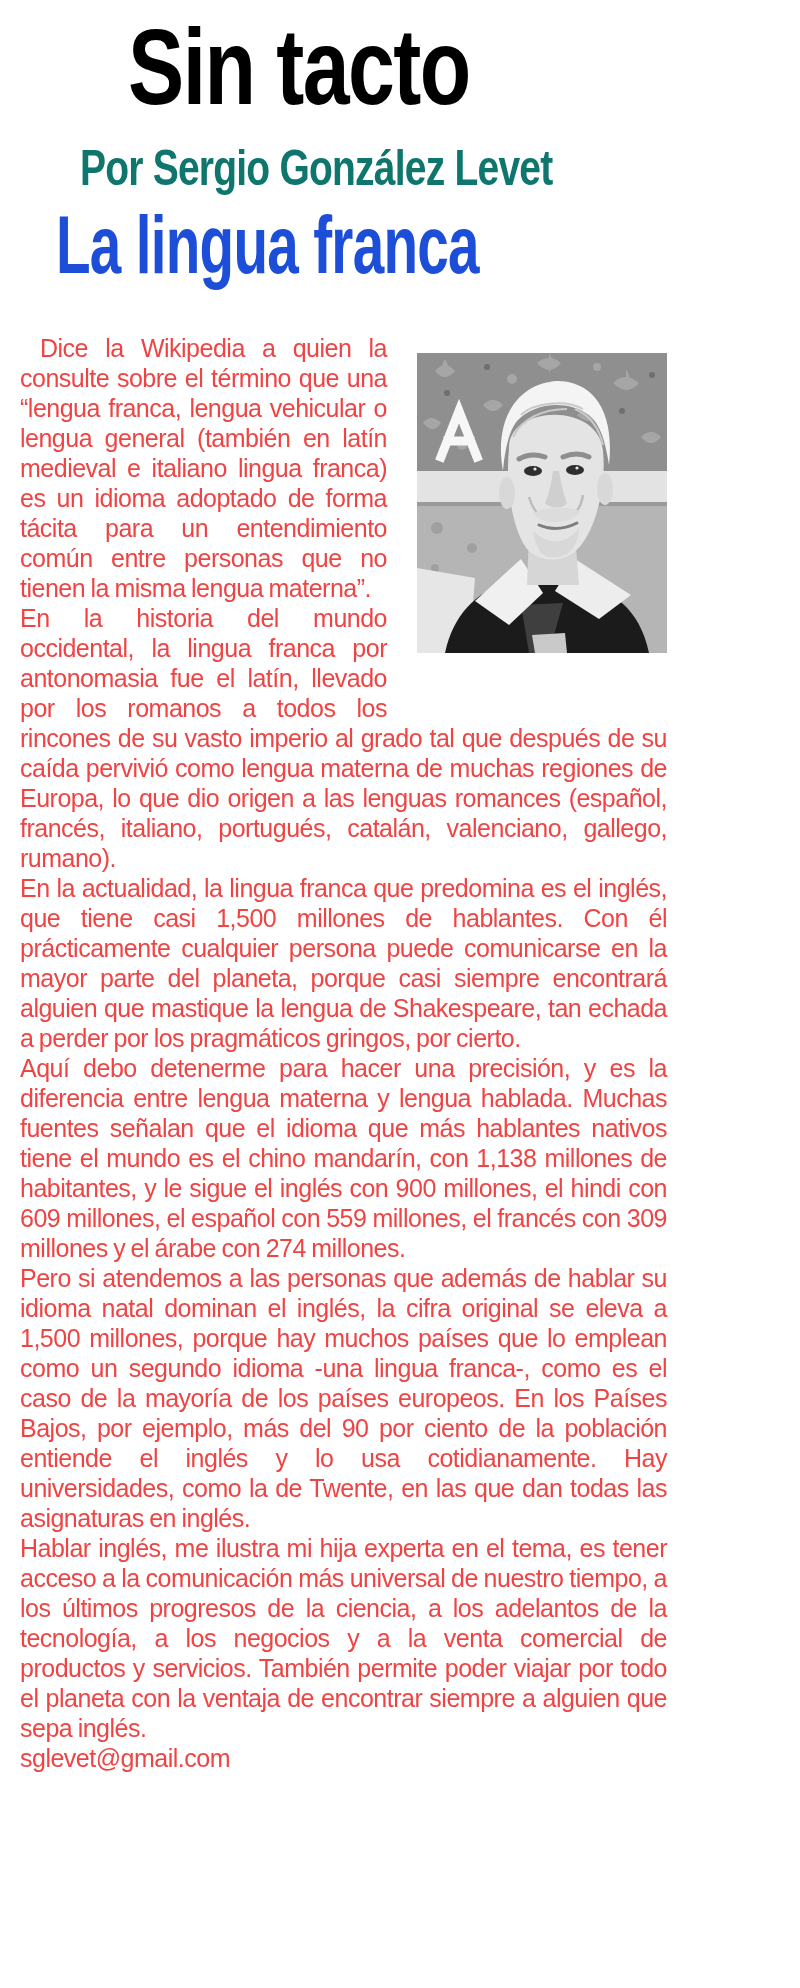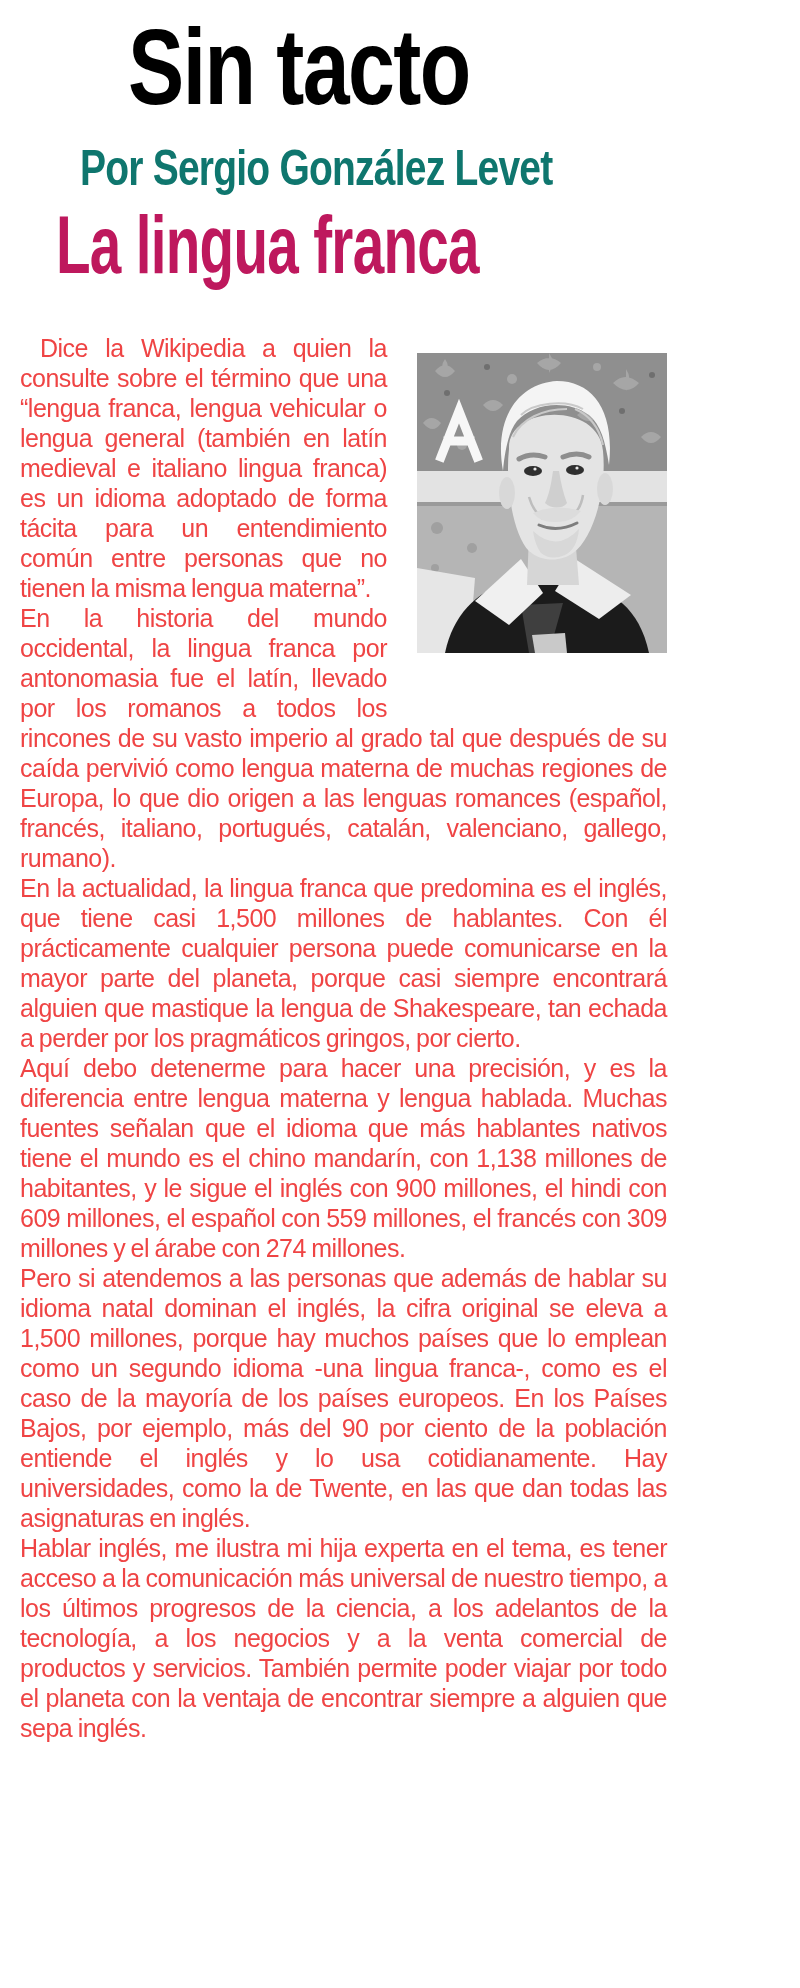--- a/index.html
+++ b/index.html
@@ -29,21 +29,21 @@
     font-weight: 700;
     color: #0f766e;
     white-space: nowrap;
   }
   .byline > span { display: inline-block; transform: scaleX(0.78); transform-origin: 0 0; letter-spacing: -1px; }
   .headline {
     margin: 11px 0 0 56px;
     font-size: 82px;
     line-height: 82px;
     font-weight: 700;
-    color: #be185d;
+    color: #1d4ed8;
     white-space: nowrap;
   }
   .headline > span { display: inline-block; transform: scaleX(0.69); transform-origin: 0 0; letter-spacing: -1px; }
   
   .article-body {
     margin-top: 47px;
     padding: 0 17px 0 20px;
     font-size: 25px;
     line-height: 30px;
     letter-spacing: -0.5px;
@@ -160,15 +160,16 @@
         <path d="M116,178 Q140,200 162,176 Q160,196 148,202 Q134,208 124,200 Q118,192 116,178 Z" fill="#d6d6d6" opacity="0.9"></path>
       </svg>
     </div>
 
     <p class="first">Dice la Wikipedia a quien la consulte sobre el término que una “lengua franca, lengua vehicular o lengua general (también en latín medieval e italiano lingua franca) es un idioma adoptado de forma tácita para un entendimiento común entre personas que no tienen la misma lengua materna”.</p>
     <p>En la historia del mundo occidental, la lingua franca por antonomasia fue el latín, llevado por los romanos a todos los rincones de su vasto imperio al grado tal que después de su caída pervivió como lengua materna de muchas regiones de Europa, lo que dio origen a las lenguas romances (español, francés, italiano, portugués, catalán, valenciano, gallego, rumano).</p>
     <p>En la actualidad, la lingua franca que predomina es el inglés, que tiene casi 1,500 millones de hablantes. Con él prácticamente cualquier persona puede comunicarse en la mayor parte del planeta, porque casi siempre encontrará alguien que mastique la lengua de Shakespeare, tan echada a perder por los pragmáticos gringos, por cierto.</p>
     <p>Aquí debo detenerme para hacer una precisión, y es la diferencia entre lengua materna y lengua hablada. Muchas fuentes señalan que el idioma que más hablantes nativos tiene el mundo es el chino mandarín, con 1,138 millones de habitantes, y le sigue el inglés con 900 millones, el hindi con 609 millones, el español con 559 millones, el francés con 309 millones y el árabe con 274 millones.</p>
     <p>Pero si atendemos a las personas que además de hablar su idioma natal dominan el inglés, la cifra original se eleva a 1,500 millones, porque hay muchos países que lo emplean como un segundo idioma -una lingua franca-, como es el caso de la mayoría de los países europeos. En los Países Bajos, por ejemplo, más del 90 por ciento de la población entiende el inglés y lo usa cotidianamente. Hay universidades, como la de Twente, en las que dan todas las asignaturas en inglés.</p>
     <p>Hablar inglés, me ilustra mi hija experta en el tema, es tener acceso a la comunicación más universal de nuestro tiempo, a los últimos progresos de la ciencia, a los adelantos de la tecnología, a los negocios y a la venta comercial de productos y servicios. También permite poder viajar por todo el planeta con la ventaja de encontrar siempre a alguien que sepa inglés.</p>
+    <p class="email-line">sglevet@gmail.com</p>
 
   </div>
 </div>
 
 </body></html>

